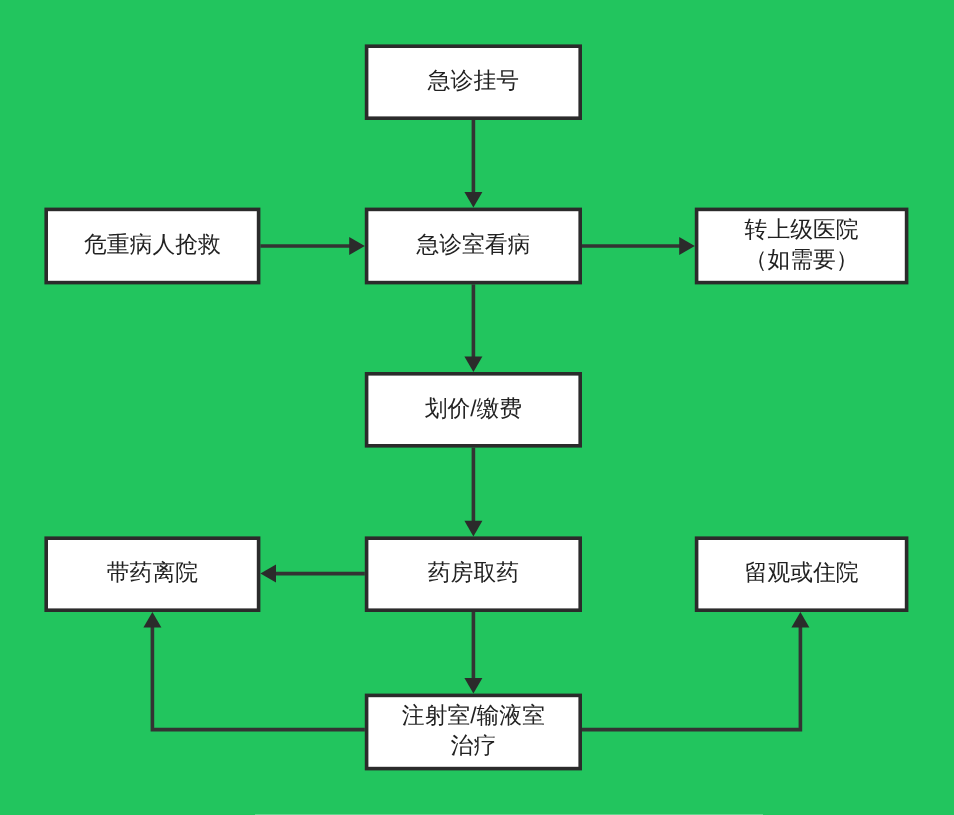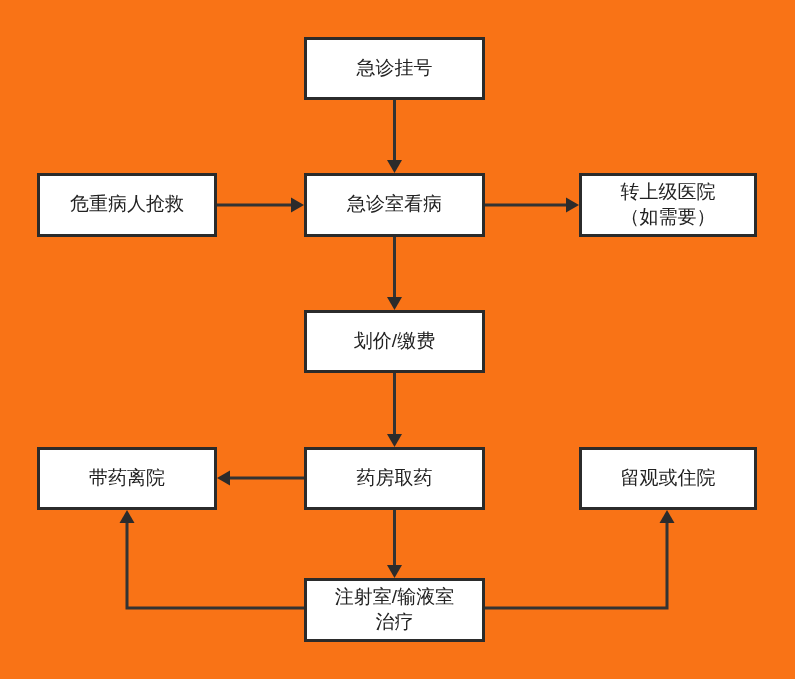--- a/index.html
+++ b/index.html
@@ -11,21 +11,21 @@
     width: 795px;
     height: 679px;
     background: #f8f8f8;
     font-family: "Liberation Sans", "DejaVu Sans", sans-serif;
     overflow: hidden;
   }
   #flowchart-root {
     position: relative;
     width: 795px;
     height: 679px;
-    background: #f97316;
+    background: #22c55e;
   }
   svg.flow-canvas {
     position: absolute;
     left: 0;
     top: 0;
     width: 795px;
     height: 679px;
     display: block;
   }
   .node-box {

